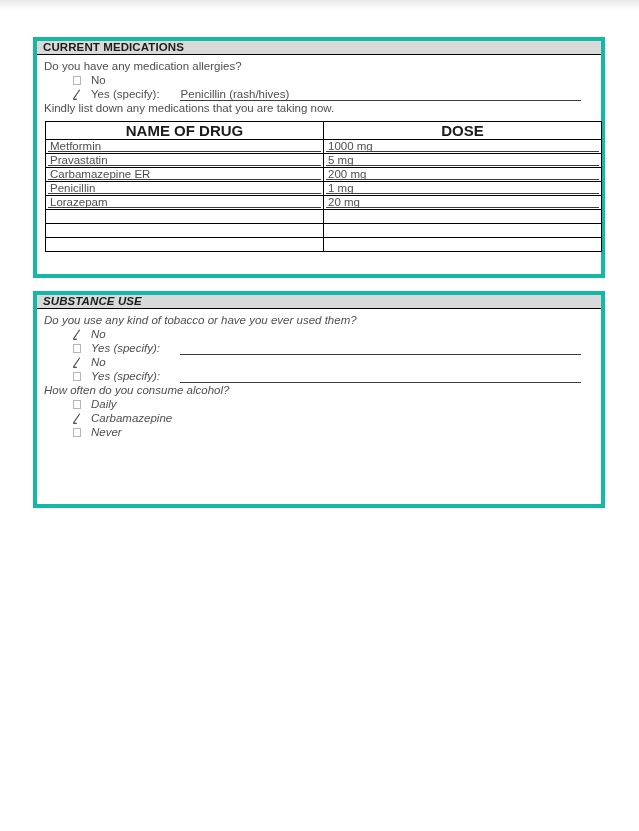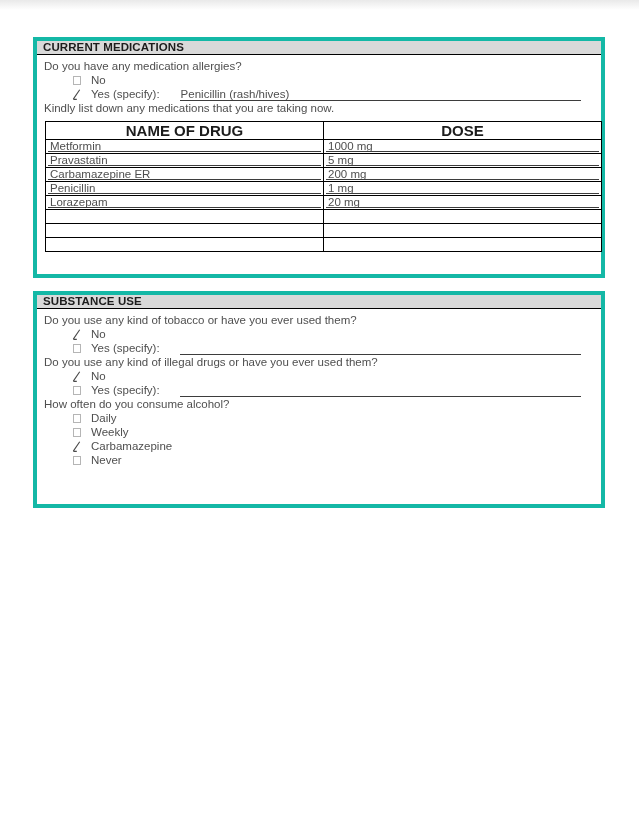--- a/index.html
+++ b/index.html
@@ -85,21 +85,21 @@
     margin: 0 2px 1px 2px;
     height: 12px;
     line-height: 12px;
     border-bottom: 1px solid #3d3d3d;
     white-space: nowrap;
     overflow: hidden;
     padding-left: 2px;
   }
   .entry:empty { border-bottom: none; }
   #sec-meds { height: 241px; }
-  #sec-subst { height: 217px; margin-top: 13px; }
+  #sec-subst { height: 217px; margin-top: 13px; font-style: italic; }
 </style>
 </head>
 <body>
 
 <div class="top-shadow"></div>
 
 <div class="form">
 
   <section class="box" id="sec-meds">
     <header class="sec-h">
@@ -232,21 +232,20 @@
         <span class="cb">
           <svg class="boxglyph" width="8" height="9" viewBox="0 0 8 9">
               <rect x="0.5" y="0.5" width="7" height="8" fill="none" stroke="#b5b5b5" stroke-width="1"></rect>
             </svg>
 
         </span>
         <span class="lbl">Yes (specify):</span>
         <span class="fill-line"><span class="fill-text"></span></span>
       </div>
 
-      <p class="q gap">Do you use any kind of illegal drugs or have you ever used them?</p>
       <div class="opt">
         <span class="cb on">
 
           <svg class="mark" width="9" height="11" viewBox="0 0 9 11">
               <path d="M1.3 10.1 L7.7 0.7 M1.3 10.4 L4.8 10.4" fill="none" stroke="#4a4a4a" stroke-width="1.1"></path>
             </svg>
         </span>
         <span class="lbl">No</span>
       </div>
       <div class="opt">
@@ -264,29 +263,20 @@
       <div class="opt">
         <span class="cb">
           <svg class="boxglyph" width="8" height="9" viewBox="0 0 8 9">
               <rect x="0.5" y="0.5" width="7" height="8" fill="none" stroke="#b5b5b5" stroke-width="1"></rect>
             </svg>
 
         </span>
         <span class="lbl">Daily</span>
       </div>
       <div class="opt">
-        <span class="cb">
-          <svg class="boxglyph" width="8" height="9" viewBox="0 0 8 9">
-              <rect x="0.5" y="0.5" width="7" height="8" fill="none" stroke="#b5b5b5" stroke-width="1"></rect>
-            </svg>
-
-        </span>
-        <span class="lbl">Weekly</span>
-      </div>
-      <div class="opt">
         <span class="cb on">
 
           <svg class="mark" width="9" height="11" viewBox="0 0 9 11">
               <path d="M1.3 10.1 L7.7 0.7 M1.3 10.4 L4.8 10.4" fill="none" stroke="#4a4a4a" stroke-width="1.1"></path>
             </svg>
         </span>
         <span class="lbl">Carbamazepine</span>
       </div>
       <div class="opt">
         <span class="cb">

